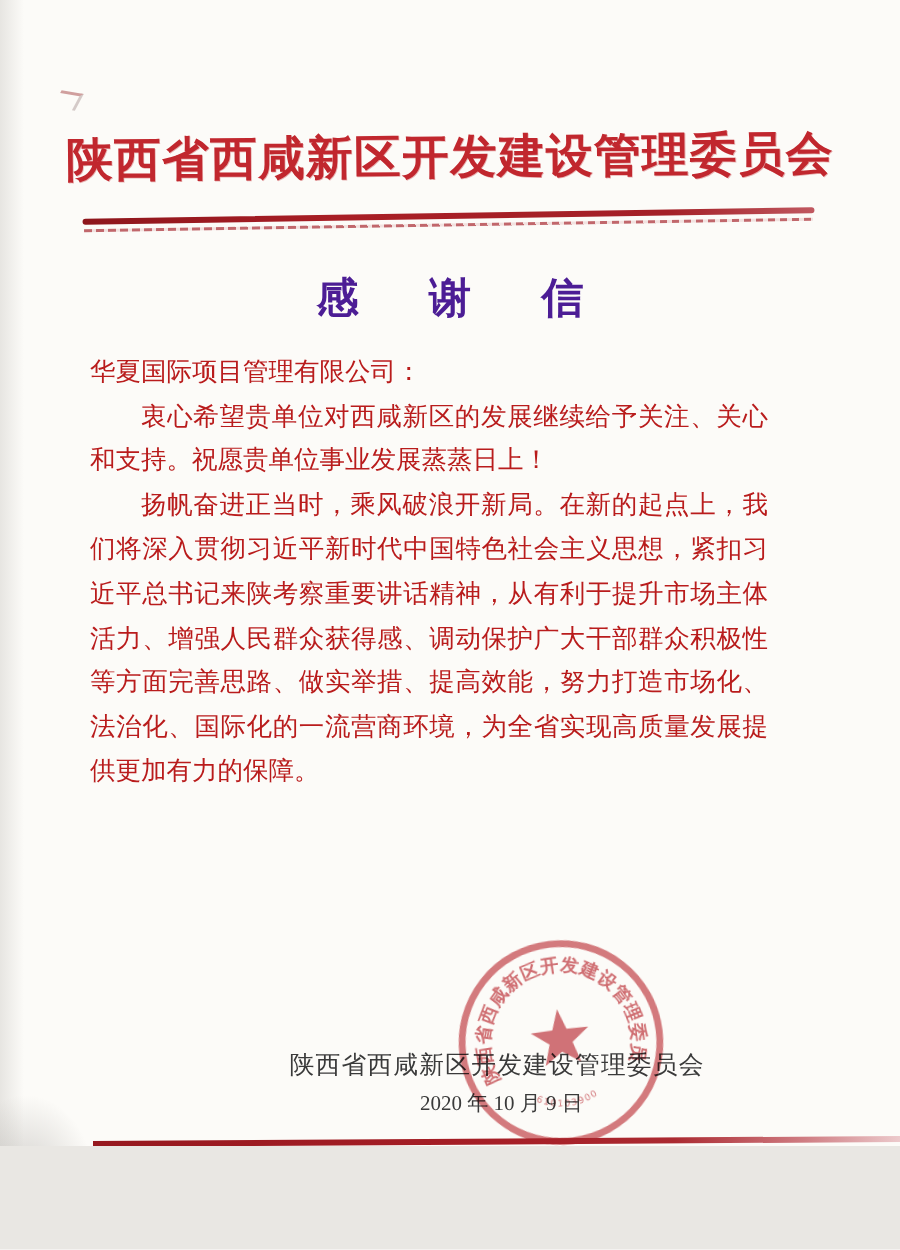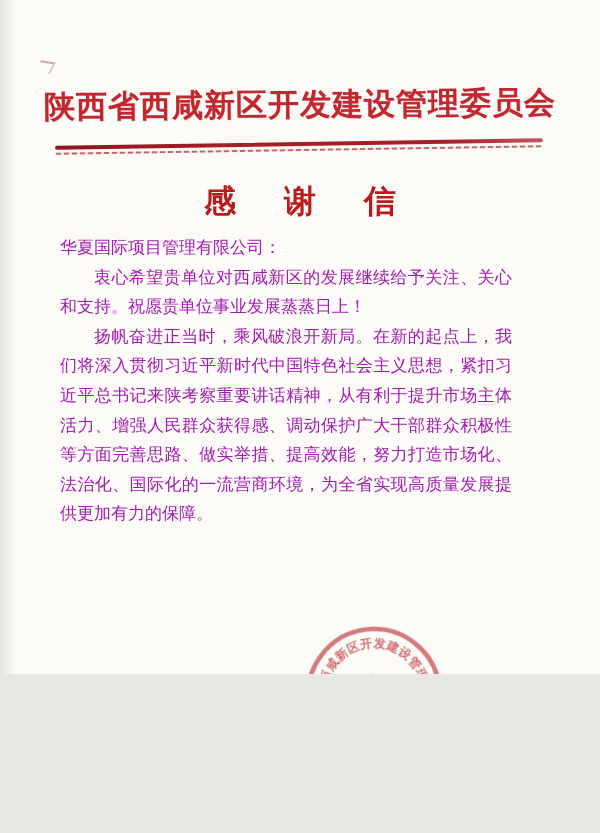--- a/index.html
+++ b/index.html
@@ -1,17 +1,17 @@
 <!DOCTYPE html>
 <html><head>
 <meta charset="utf-8">
 <style>
   html,body{margin:0;padding:0;background:#e9e7e3;}
   .page{
-    position:relative;width:600px;height:674px;overflow:hidden;
+    position:relative;width:600px;height:764px;overflow:hidden;
     background:#fcfbf8;
     font-family:"Liberation Serif","DejaVu Serif",serif;
   }
   .edge-shade{
     position:absolute;top:0;left:0;bottom:0;width:16px;
     background:linear-gradient(90deg,rgba(120,115,108,0.16),rgba(120,115,108,0));
     pointer-events:none;
   }
   .corner-shadow{
     position:absolute;left:-28px;top:730px;width:90px;height:110px;
@@ -36,26 +36,26 @@
     background:linear-gradient(90deg,#8e161c,#a81e25 35%,#a42027 80%,#c05860);
     transform:rotate(-0.9deg);
   }
   .rule2{
     position:absolute;top:149px;left:56px;width:486px;height:2px;
     background:repeating-linear-gradient(90deg,rgba(168,40,48,0.7) 0 5px,rgba(168,40,48,0.12) 5px 8px);
     transform:rotate(-0.9deg);
   }
   .letter-title{
     position:absolute;top:180px;left:0;right:0;text-align:center;
-    font-size:32px;font-weight:bold;color:#b91c1c;
+    font-size:28px;font-weight:bold;color:#4c1d95;
     letter-spacing:20px;padding-left:20px;white-space:nowrap;
   }
   .body-text{
     position:absolute;top:233px;left:60px;width:452px;
-    font-size:17px;line-height:29.6px;color:#a21caf;
+    font-size:17px;line-height:29.6px;color:#b91c1c;
     text-align:justify;text-justify:inter-character;
   }
   .body-text p{margin:0;text-indent:2em;}
   .body-text p.salutation{text-indent:0;}
   .signature{
     position:absolute;top:699px;left:193px;
     font-size:16.5px;letter-spacing:0.8px;color:#3a3a3a;white-space:nowrap;
   }
   .date-line{
     position:absolute;top:727px;left:280px;

